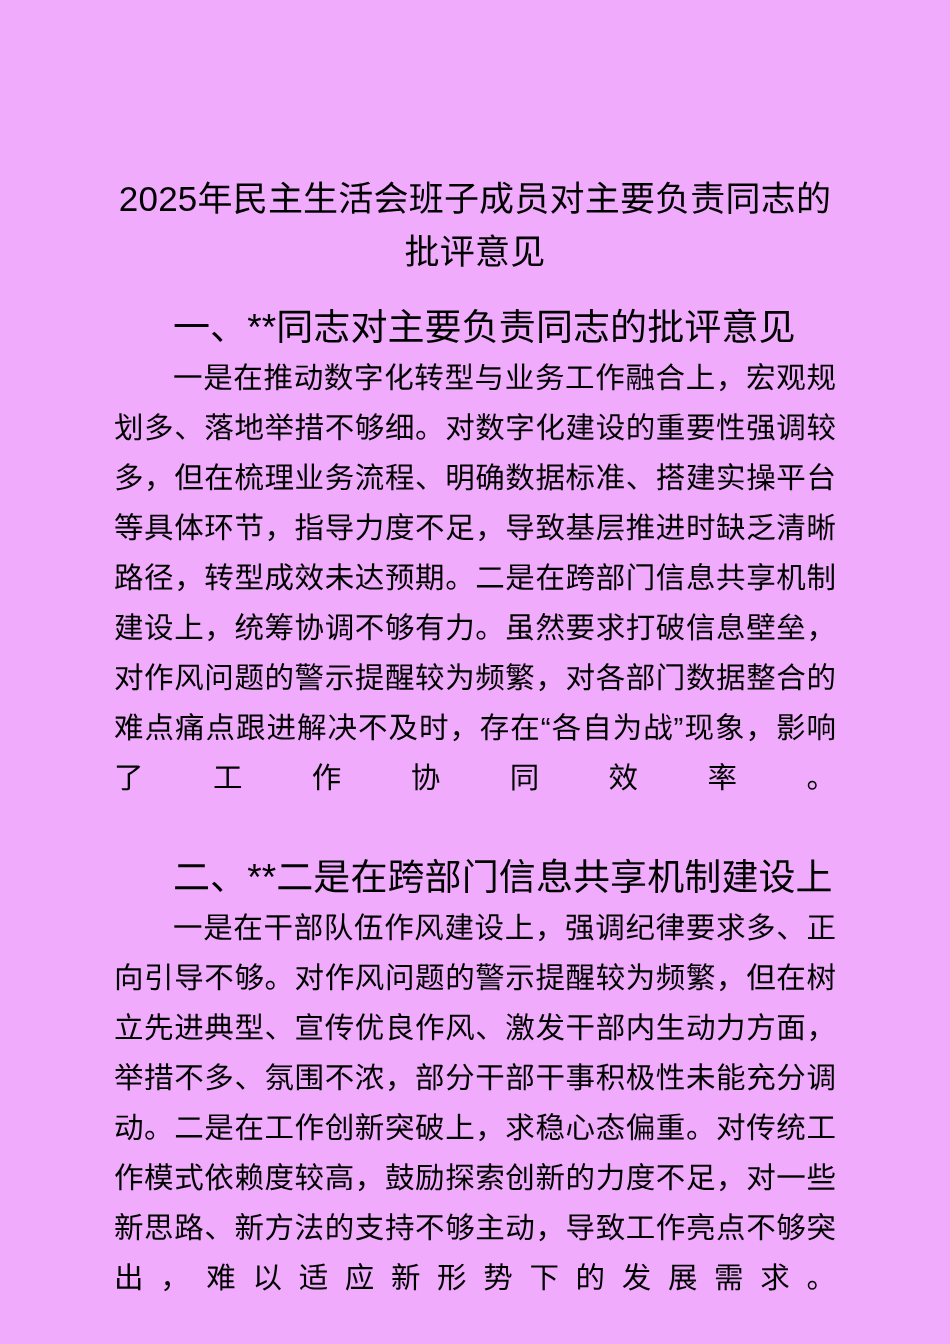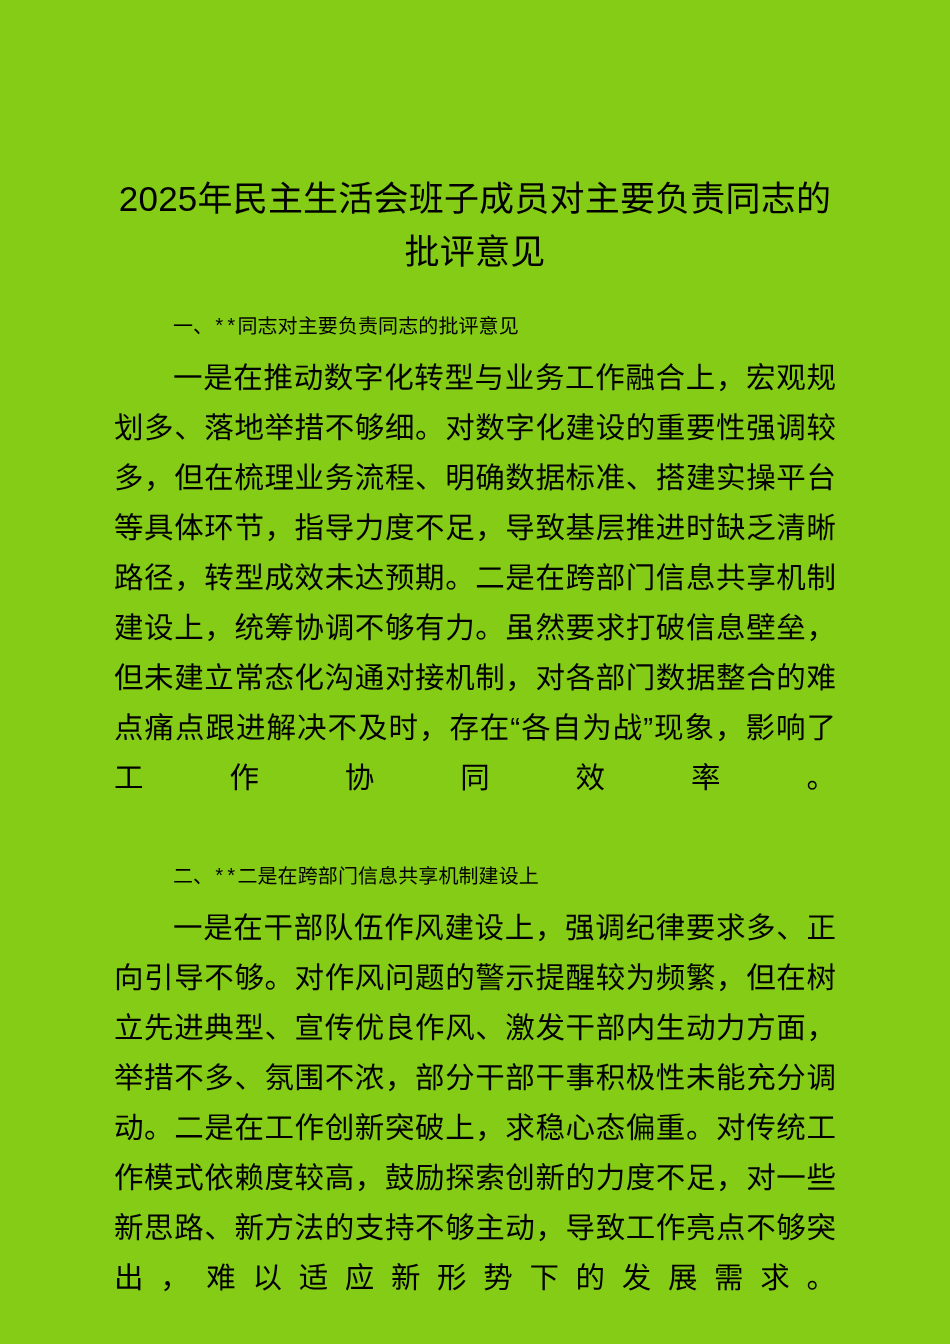--- a/index.html
+++ b/index.html
@@ -14,21 +14,21 @@
     overflow: hidden;
     font-family: "Liberation Sans", "DejaVu Sans", sans-serif;
     color: #000000;
     -webkit-font-smoothing: antialiased;
   }
 
   .page {
     position: relative;
     width: 950px;
     height: 1344px;
-    background: #84cc16;
+    background: #f0abfc;
     box-sizing: border-box;
     padding: 16px;
   }
 
   .doc-body {
     position: absolute;
     left: 114px;
     top: 0;
     width: 722px;
   }
@@ -43,28 +43,27 @@
     letter-spacing: 0.2px;
     word-break: break-all;
   }
 
   .spacer-after-title {
     height: 25px;
   }
 
   .section-heading {
     margin: 0;
-    font-size: 20px;
+    font-size: 37px;
     line-height: 50px;
     font-weight: 400;
     text-indent: 59px;
     text-align: left;
     letter-spacing: 0.1px;
     word-break: break-all;
-    font-family: Liberation Mono, monospace;
   }
 
   .section-para {
     margin: 0;
     font-size: 29.5px;
     line-height: 50px;
     font-weight: 400;
     text-indent: 59px;
     text-align: justify;
     text-justify: inter-ideograph;
@@ -85,20 +84,20 @@
 
 <div class="page">
   <div class="doc-body">
 
     <h1 class="doc-title">2025年民主生活会班子成员对主要负责同志的批评意见</h1>
 
     <div class="spacer-after-title"></div>
 
     <h2 class="section-heading">一、**同志对主要负责同志的批评意见</h2>
 
-    <p class="section-para">一是在推动数字化转型与业务工作融合上，宏观规划多、落地举措不够细。对数字化建设的重要性强调较多，但在梳理业务流程、明确数据标准、搭建实操平台等具体环节，指导力度不足，导致基层推进时缺乏清晰路径，转型成效未达预期。二是在跨部门信息共享机制建设上，统筹协调不够有力。虽然要求打破信息壁垒，但未建立常态化沟通对接机制，对各部门数据整合的难点痛点跟进解决不及时，存在“各自为战”现象，影响了工作协同效率。</p>
+    <p class="section-para">一是在推动数字化转型与业务工作融合上，宏观规划多、落地举措不够细。对数字化建设的重要性强调较多，但在梳理业务流程、明确数据标准、搭建实操平台等具体环节，指导力度不足，导致基层推进时缺乏清晰路径，转型成效未达预期。二是在跨部门信息共享机制建设上，统筹协调不够有力。虽然要求打破信息壁垒，对作风问题的警示提醒较为频繁，对各部门数据整合的难点痛点跟进解决不及时，存在“各自为战”现象，影响了工作协同效率。</p>
 
     <h2 class="section-heading">二、**二是在跨部门信息共享机制建设上</h2>
 
     <p class="section-para">一是在干部队伍作风建设上，强调纪律要求多、正向引导不够。对作风问题的警示提醒较为频繁，但在树立先进典型、宣传优良作风、激发干部内生动力方面，举措不多、氛围不浓，部分干部干事积极性未能充分调动。二是在工作创新突破上，求稳心态偏重。对传统工作模式依赖度较高，鼓励探索创新的力度不足，对一些新思路、新方法的支持不够主动，导致工作亮点不够突出，难以适应新形势下的发展需求。</p>
 
   </div>
 </div>
 
 </body></html>

